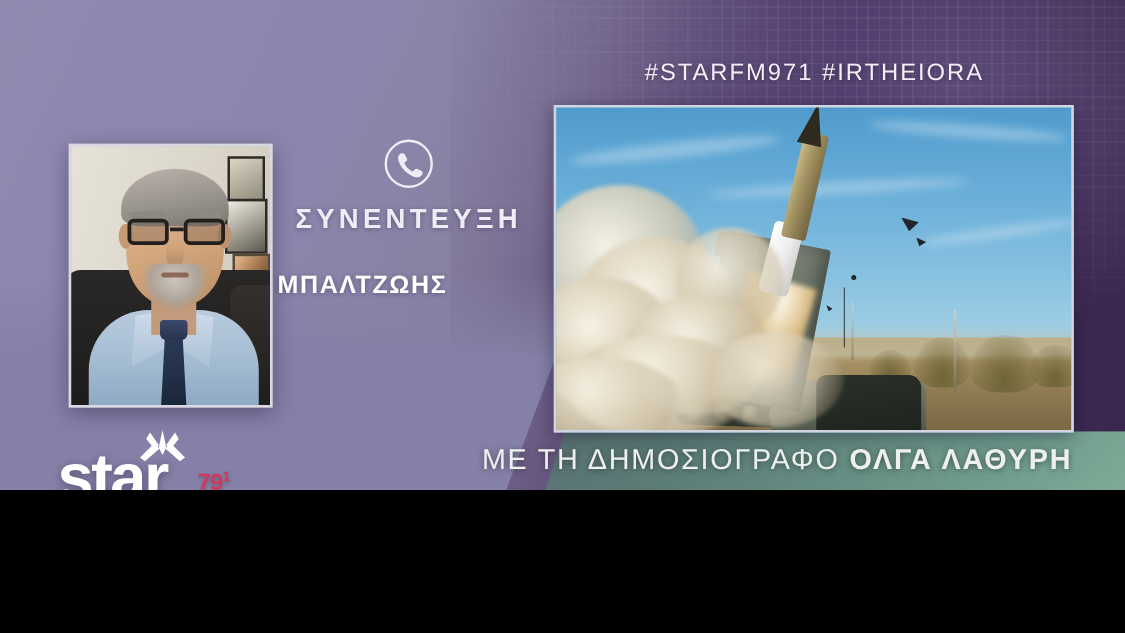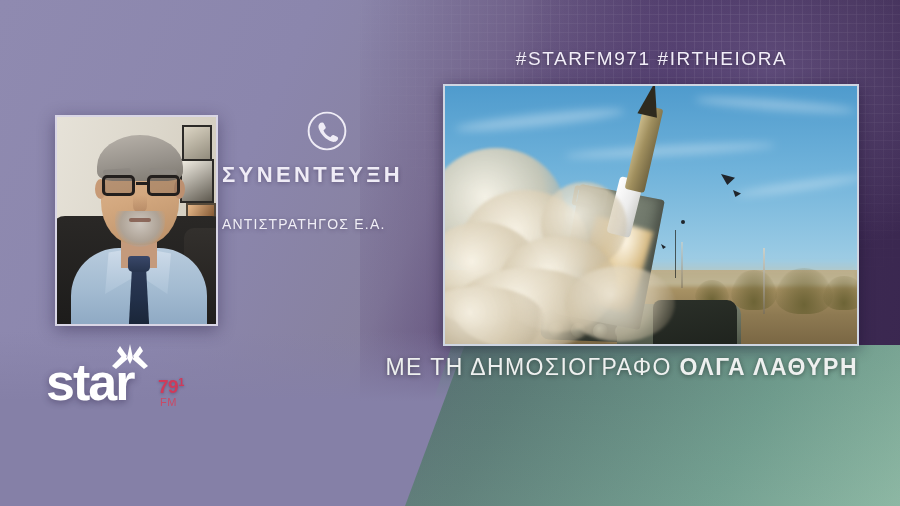--- a/index.html
+++ b/index.html
@@ -6,21 +6,21 @@
 
   body {
     width: 900px; height: 506px;
     overflow: hidden;
     font-family: "Liberation Sans", sans-serif;
     background: #000;
   }
 
   #stage {
     position: relative;
-    width: 900px; height: 506px;
+    width: 900px; height: 392px;
     overflow: hidden;
     background: #8a85ae;
   }
 
   
   .bg-base {
     position: absolute; inset: 0;
     background: linear-gradient(115deg,
         #8f8ab0 0%, #8b86ad 28%, #87819f 46%,
         #6e6384 58%, #4a3560 76%, #3b2850 100%);
@@ -355,21 +355,21 @@
   
   .info-block {
     position: absolute; left: 222px; top: 110px; width: 210px;
   }
   .phone-icon {
     width: 42px; height: 42px;
     margin: 0 auto 10px auto;
     display: block;
   }
   .label-interview {
-    text-align: left;
+    text-align: center;
     color: #efecf6;
     font-size: 22px;
     font-weight: 700;
     letter-spacing: 3.4px;
     margin-bottom: 28px;
     text-shadow: 0 1px 4px rgba(40,28,66,.4);
   }
   .guest-name {
     color: #ffffff;
     font-size: 20px;
@@ -517,22 +517,22 @@
     <div class="mouth"></div>
   </div>
 
   <div class="info-block">
     <svg class="phone-icon" viewBox="0 0 48 48">
       <circle cx="24" cy="24" r="21" fill="none" stroke="#efecf6" stroke-width="2.2"></circle>
       <path d="M17.8 14.6c1.1-.5 2.1-.1 2.6.9l1.9 3.6c.5 1 .3 2-.6 2.7l-1.3 1c-.3.25-.4.6-.25.95.6 1.5 1.6 3 2.9 4.3 1.3 1.3 2.8 2.3 4.3 2.9.35.15.7.05.95-.25l1-1.3c.7-.9 1.7-1.1 2.7-.6l3.6 1.9c1 .5 1.4 1.5.9 2.6-.7 1.6-2.2 2.9-4 3.1-1 .1-2 0-3.1-.35-3.2-1-6.4-3-9.1-5.7-2.7-2.7-4.7-5.9-5.7-9.1-.35-1.1-.45-2.1-.35-3.1.2-1.8 1.5-3.3 3.1-4z" fill="#efecf6"></path>
     </svg>
     <div class="label-interview">ΣΥΝΕΝΤΕΥΞΗ</div>
     <div class="guest-name">
+      <div>ΜΠΑΛΤΖΩΗΣ</div>
     </div>
-    <div class="guest-role">ΑΝΤΙΣΤΡΑΤΗΓΟΣ Ε.Α.</div>
   </div>
 
   <div class="logo">
     <svg class="logo-burst" viewBox="0 0 44 30">
       <path d="M22 2 L25 16 L22 22 L19 16 Z" fill="#ffffff"></path>
       <path d="M4 24 L16 12 L19.5 17 L8 27 Z" fill="#ffffff"></path>
       <path d="M40 24 L28 12 L24.5 17 L36 27 Z" fill="#ffffff"></path>
       <path d="M12 4 L19 14 L16 18 L9 9 Z" fill="#ffffff"></path>
       <path d="M32 4 L25 14 L28 18 L35 9 Z" fill="#ffffff"></path>
     </svg>

